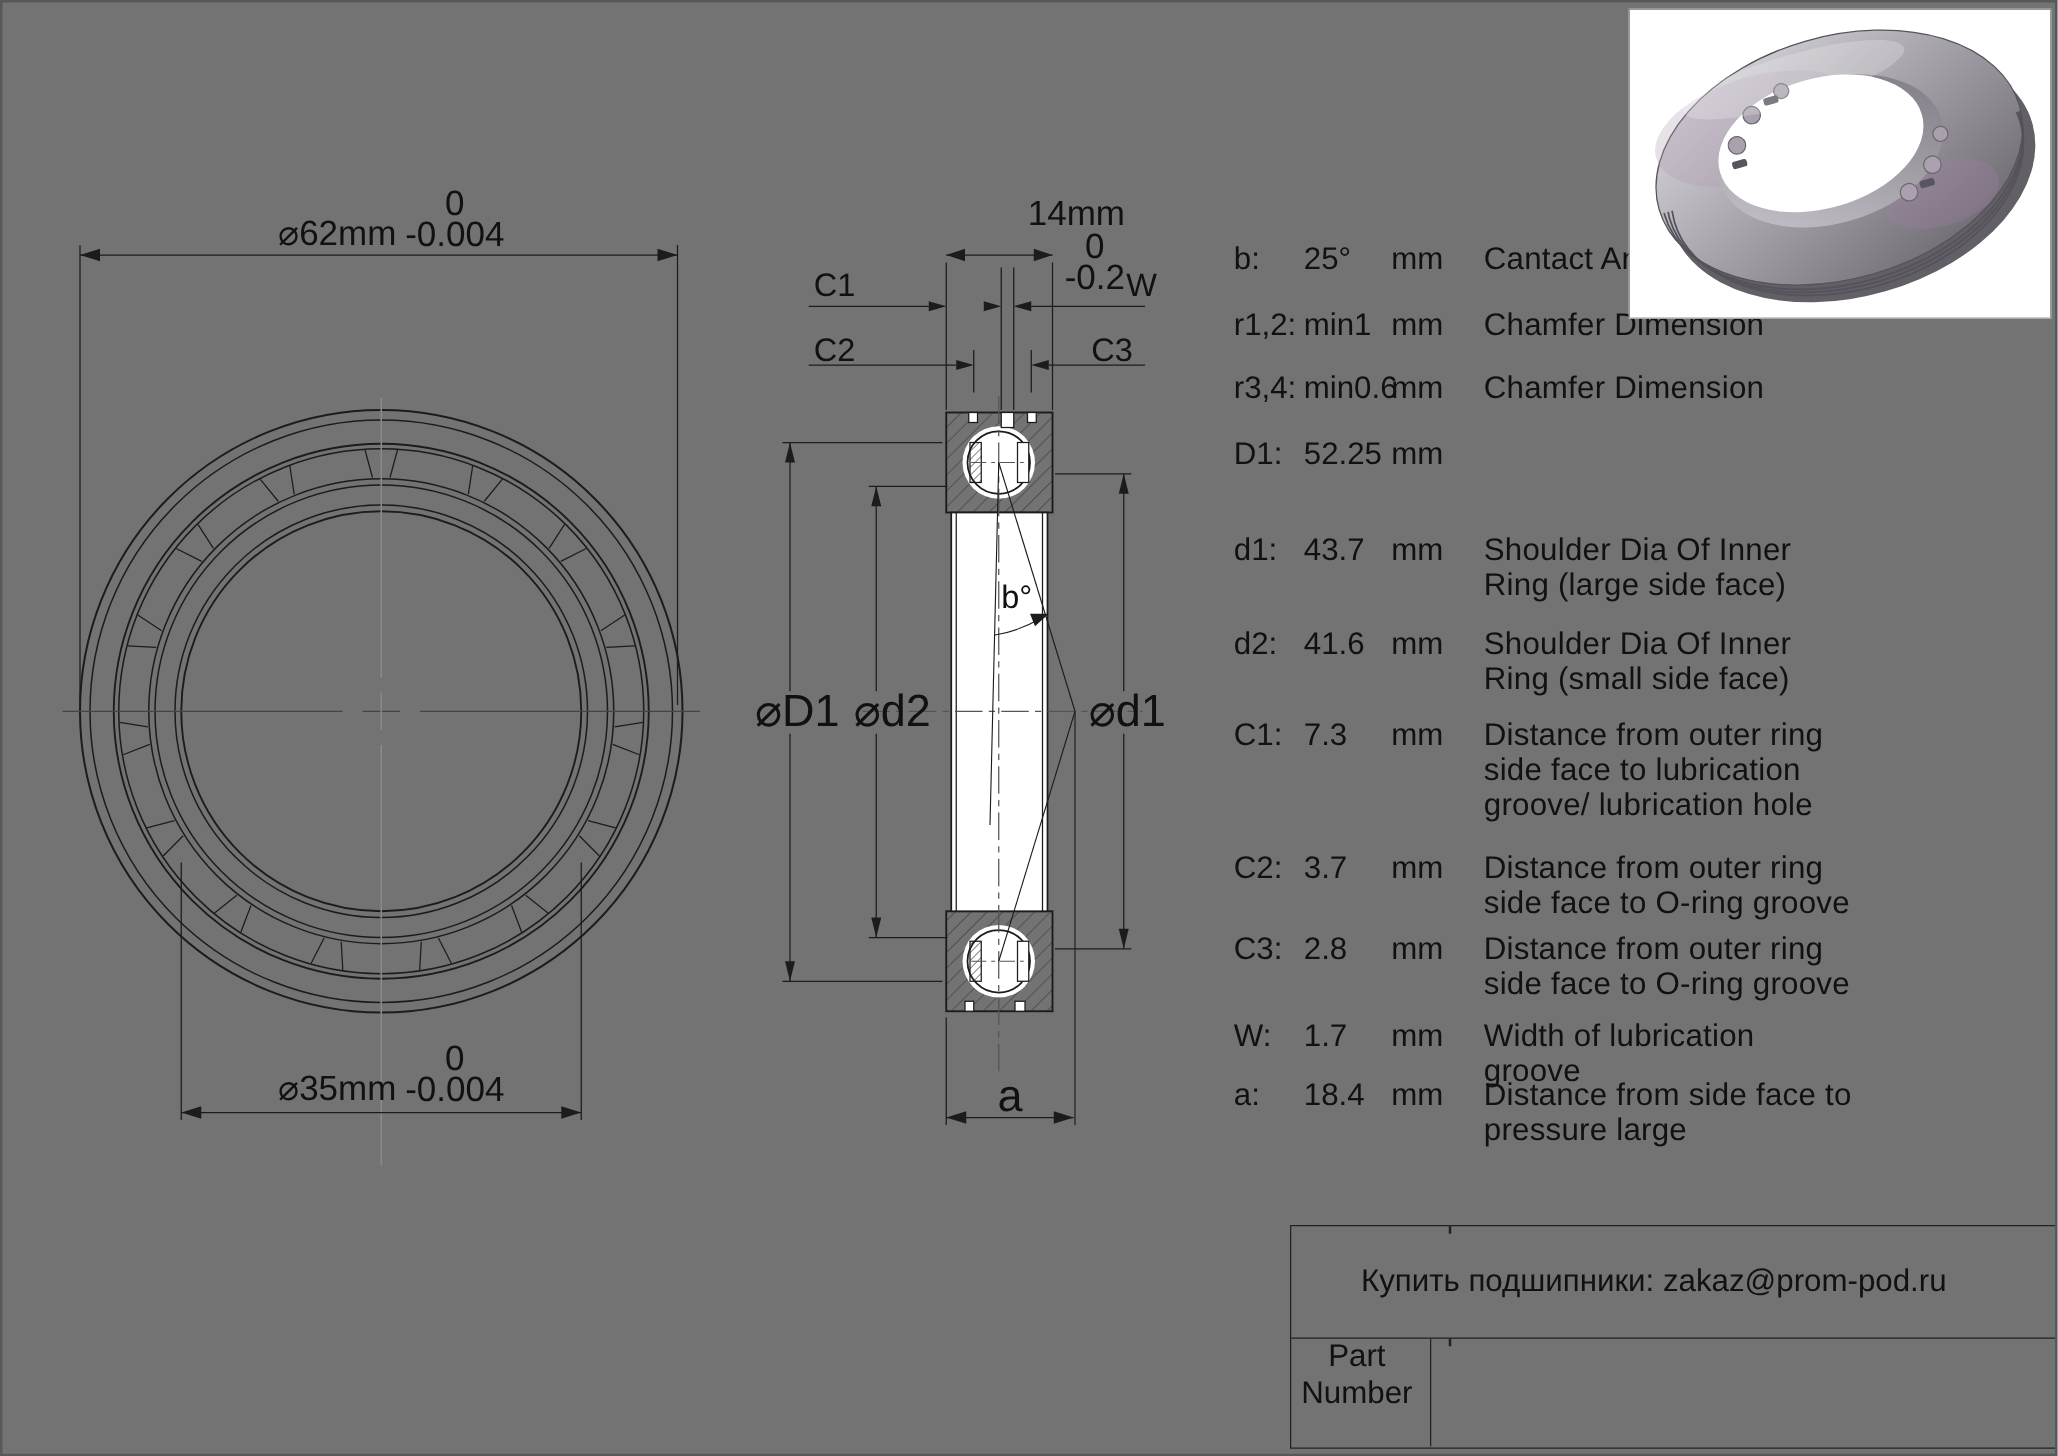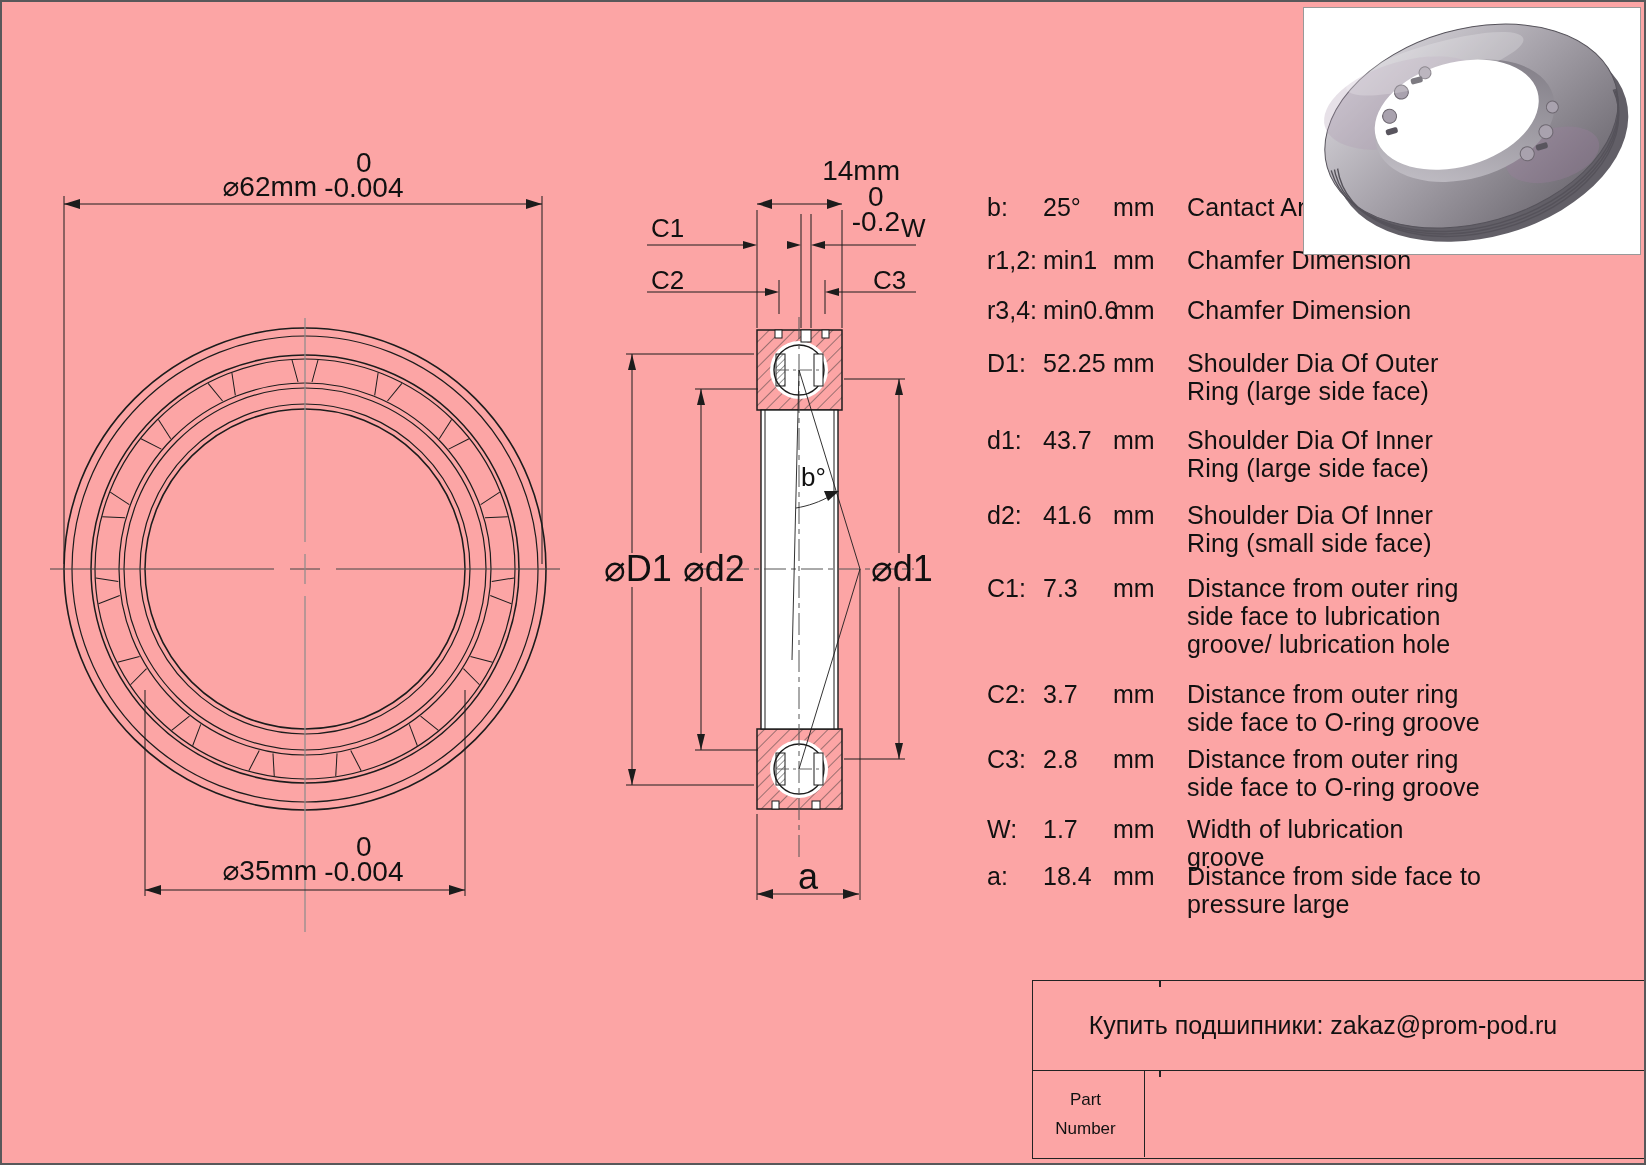--- a/index.html
+++ b/index.html
@@ -1,17 +1,17 @@
 <!DOCTYPE html>
 <html><head>
 <meta charset="utf-8">
 <style>
   html,body{margin:0;padding:0;background:#e8e8e8;}
   #page{
-    position:relative;width:1646px;height:1165px;background:#fca5a5;
+    position:relative;width:1646px;height:1165px;background:#737373;
     border:2px solid #58585a;box-sizing:border-box;overflow:hidden;
     font-family:"Liberation Sans","DejaVu Sans",sans-serif;color:#111;
   }
   svg{position:absolute;left:0;top:0;}
   .lbl{position:absolute;font-size:26px;line-height:28px;white-space:nowrap;color:#111;}
   .dia{font-size:36px;}
   .dimtext{position:absolute;display:flex;align-items:flex-end;justify-content:center;
     font-size:28px;color:#111;}
   .dimtext .main{line-height:26px;}
   .dimtext .tol{display:flex;flex-direction:column;align-items:center;line-height:25px;margin-left:7px;}
@@ -20,21 +20,21 @@
     font-size:25px;line-height:28px;}
   .sp-p{text-align:left;}
   .sp-d{letter-spacing:.2px;}
   
   #title-block{position:absolute;left:1030px;top:978px;width:712px;height:179px;
     border:1.5px solid #222;box-sizing:border-box;}
   #tb-row1{height:90px;border-bottom:1.5px solid #222;box-sizing:border-box;display:flex;
     align-items:center;justify-content:center;padding-right:130px;font-size:25px;}
   #tb-row2{display:flex;height:86px;}
   #tb-part-label{width:112px;border-right:1.5px solid #222;box-sizing:border-box;display:flex;
-    align-items:center;justify-content:center;text-align:center;font-size:17px;line-height:29px;
+    align-items:flex-start;justify-content:center;text-align:center;font-size:25px;line-height:29px;
     padding:0 6px 0 0;}
   #tb-part-label span{display:block;width:90px;}
   #tb-part-value{flex:1;display:flex;flex-direction:column;align-items:center;justify-content:center;
     padding-right:170px;}
   #tb-part-number{font-size:26px;line-height:30px;}
   #tb-part-type{font-size:23px;line-height:27px;}
   .tick{position:absolute;width:2px;height:6px;background:#222;}
   
   #photo-frame{position:absolute;left:1301px;top:5px;width:338px;height:248px;
     border:1px solid #999;box-sizing:border-box;background:#fff;}
@@ -264,21 +264,20 @@
     <div class="spec-row" style="top:294px">
       <span class="sp-p">r3,4:</span>
       <span class="sp-v">min0.6</span>
       <span class="sp-u">mm</span>
       <span class="sp-d">Chamfer Dimension</span>
     </div>
     <div class="spec-row" style="top:347px">
       <span class="sp-p">D1:</span>
       <span class="sp-v">52.25</span>
       <span class="sp-u">mm</span>
-      <span class="sp-d">Shoulder Dia Of Outer Ring (large side face)</span>
     </div>
     <div class="spec-row" style="top:424px">
       <span class="sp-p">d1:</span>
       <span class="sp-v">43.7</span>
       <span class="sp-u">mm</span>
       <span class="sp-d">Shoulder Dia Of Inner Ring (large side face)</span>
     </div>
     <div class="spec-row" style="top:499px">
       <span class="sp-p">d2:</span>
       <span class="sp-v">41.6</span>

